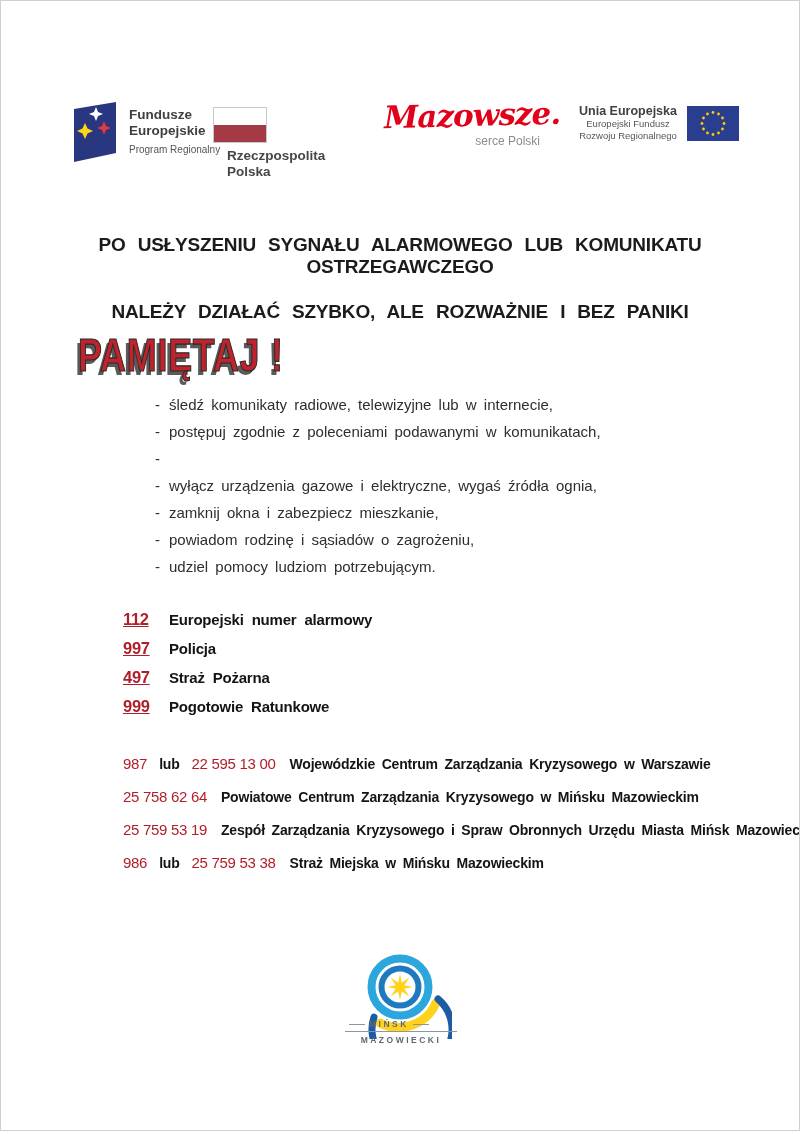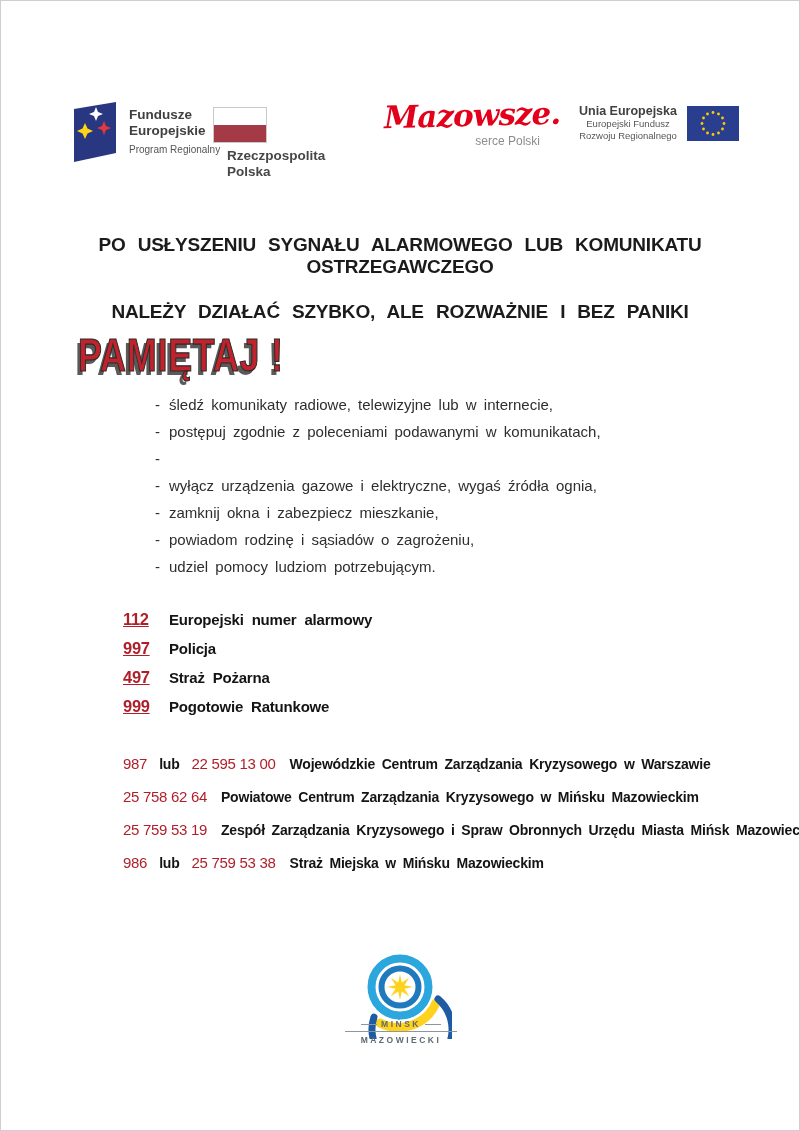--- a/index.html
+++ b/index.html
@@ -51,21 +51,21 @@
   .em-num{color:#b01f29;font-weight:bold;font-size:16.5px;min-width:36px;letter-spacing:-0.3px;text-decoration:underline;}
   .em-label{color:#141414;font-weight:bold;font-size:15px;letter-spacing:-0.2px;word-spacing:4px;margin-left:10px;}
   
   .contacts{position:absolute;left:122px;top:746px;white-space:nowrap;}
   .ct-row{height:33px;display:flex;align-items:center;}
   .ct-red{color:#b01f29;font-weight:normal;font-size:15px;letter-spacing:-0.3px;}
   .ct-blk{color:#141414;font-weight:bold;font-size:14px;letter-spacing:-0.2px;word-spacing:3px;} .gap14{margin-left:12px;margin-right:12px;} .lbl{margin-left:14px;text-align:right;}
   
   .mm-logo{position:absolute;left:347px;top:934px;}
   .mm-text{position:absolute;left:344px;top:1018px;width:112px;color:#5d6a73;text-align:center;}
-  .mm-line1{display:flex;align-items:center;justify-content:center;border-bottom:1px solid #8a97a0;padding-bottom:2px;}
+  .mm-line1{display:flex;align-items:center;justify-content:flex-start;border-bottom:1px solid #8a97a0;padding-bottom:2px;}
   .mm-line1 .rule{height:1px;background:#8a97a0;width:16px;flex:0 0 16px;margin:0 4px;}
   .mm-l1{font-size:8.5px;letter-spacing:2.5px;font-weight:bold;}
   .mm-l2{font-size:8.5px;letter-spacing:2.5px;font-weight:bold;padding-top:3px;}
 </style>
 </head>
 <body>
 
 <div class="page">
 
   <div class="logos">

